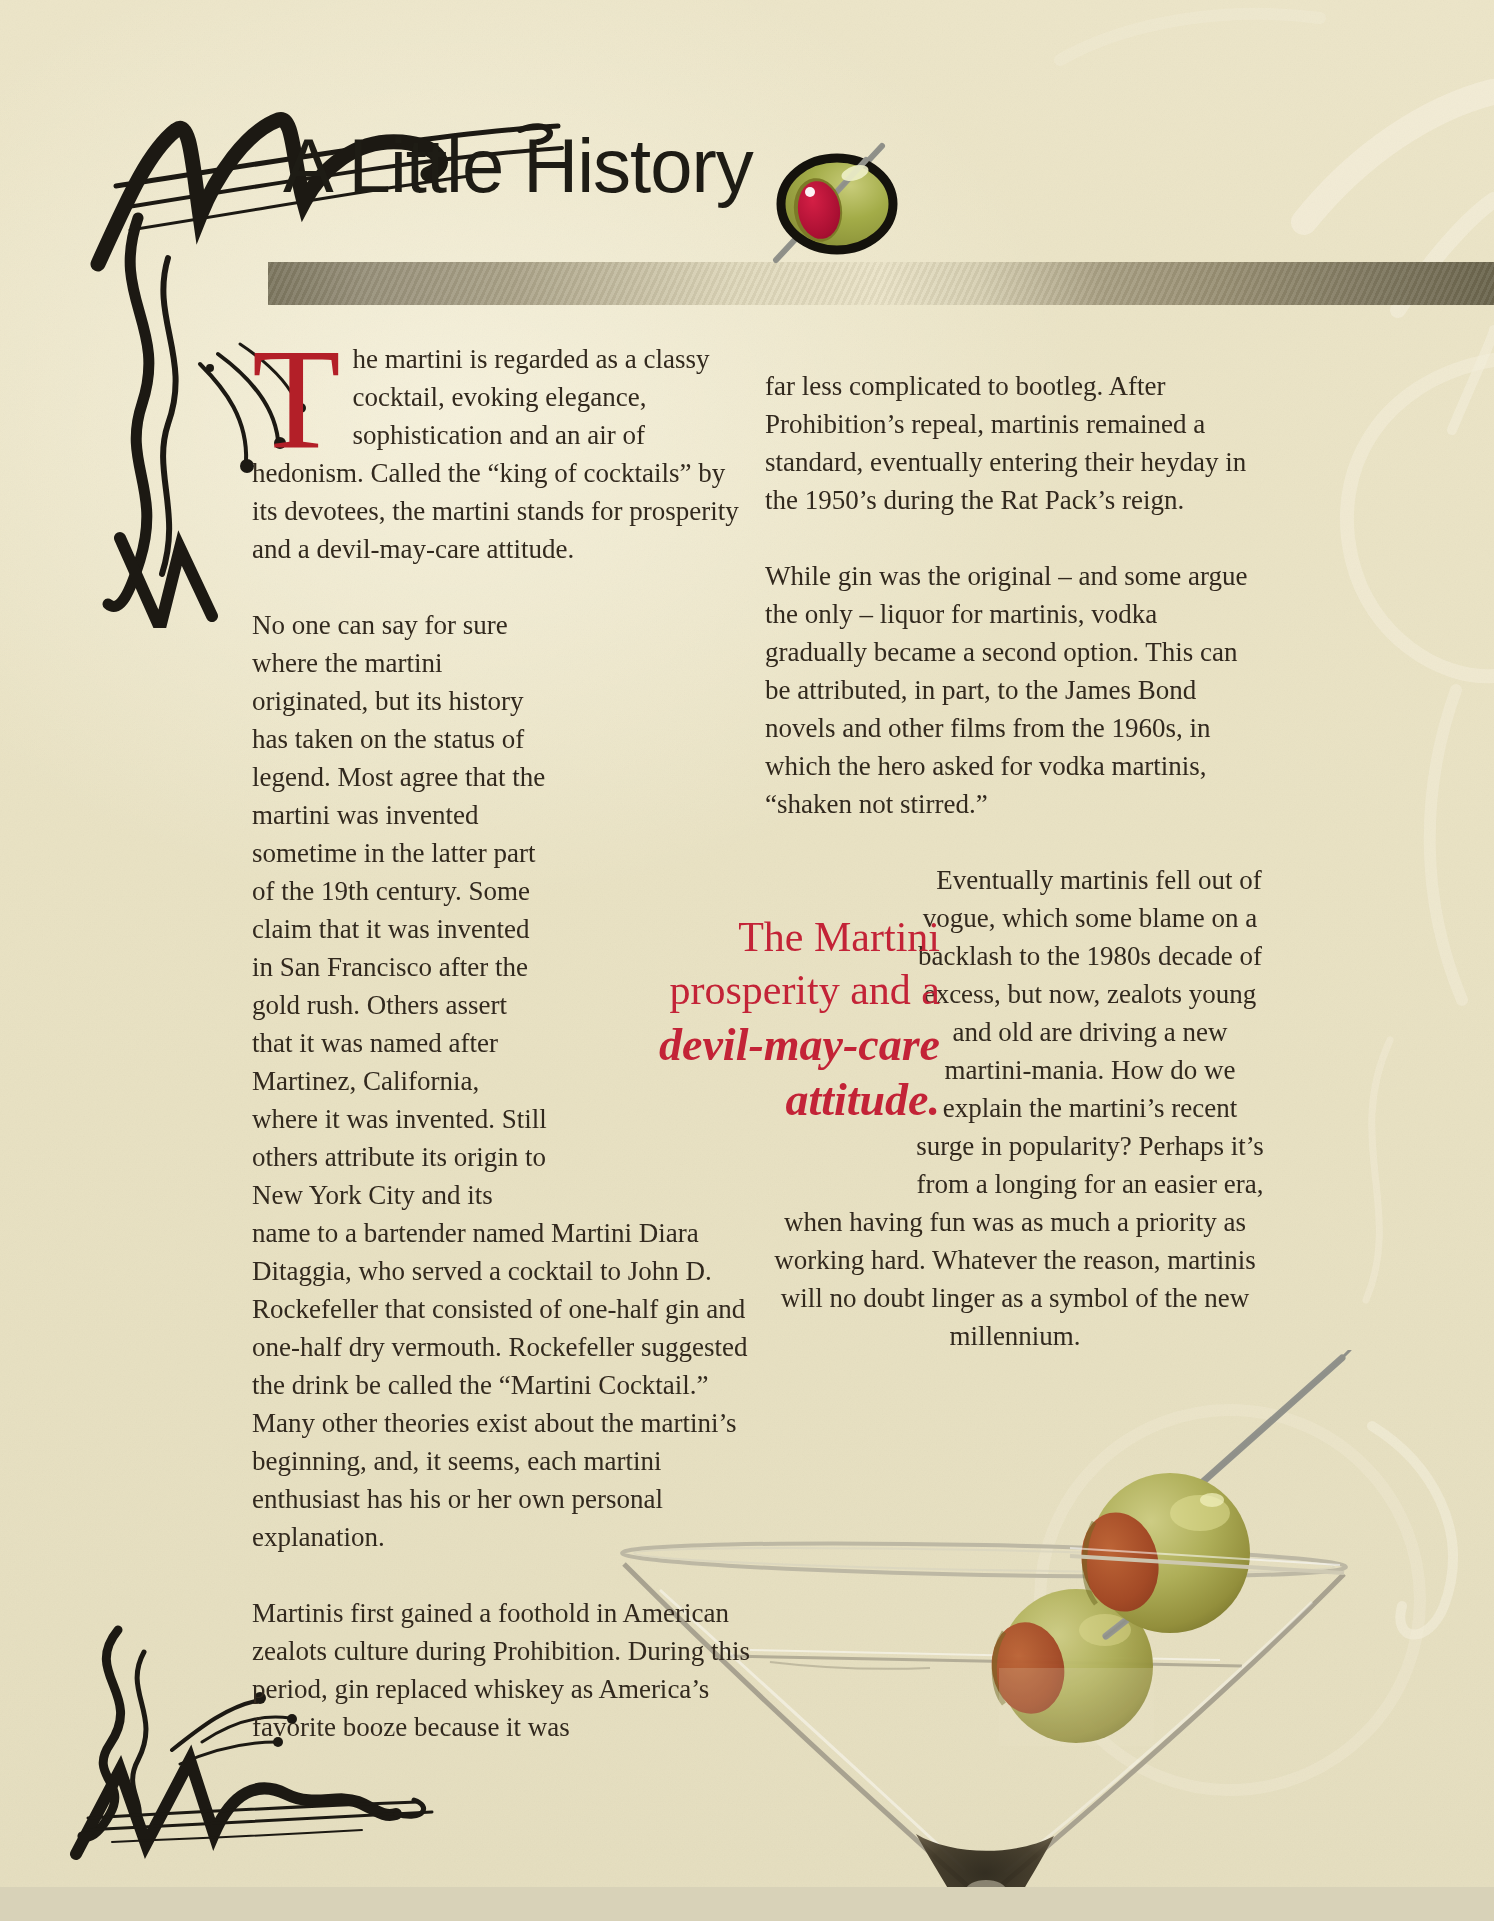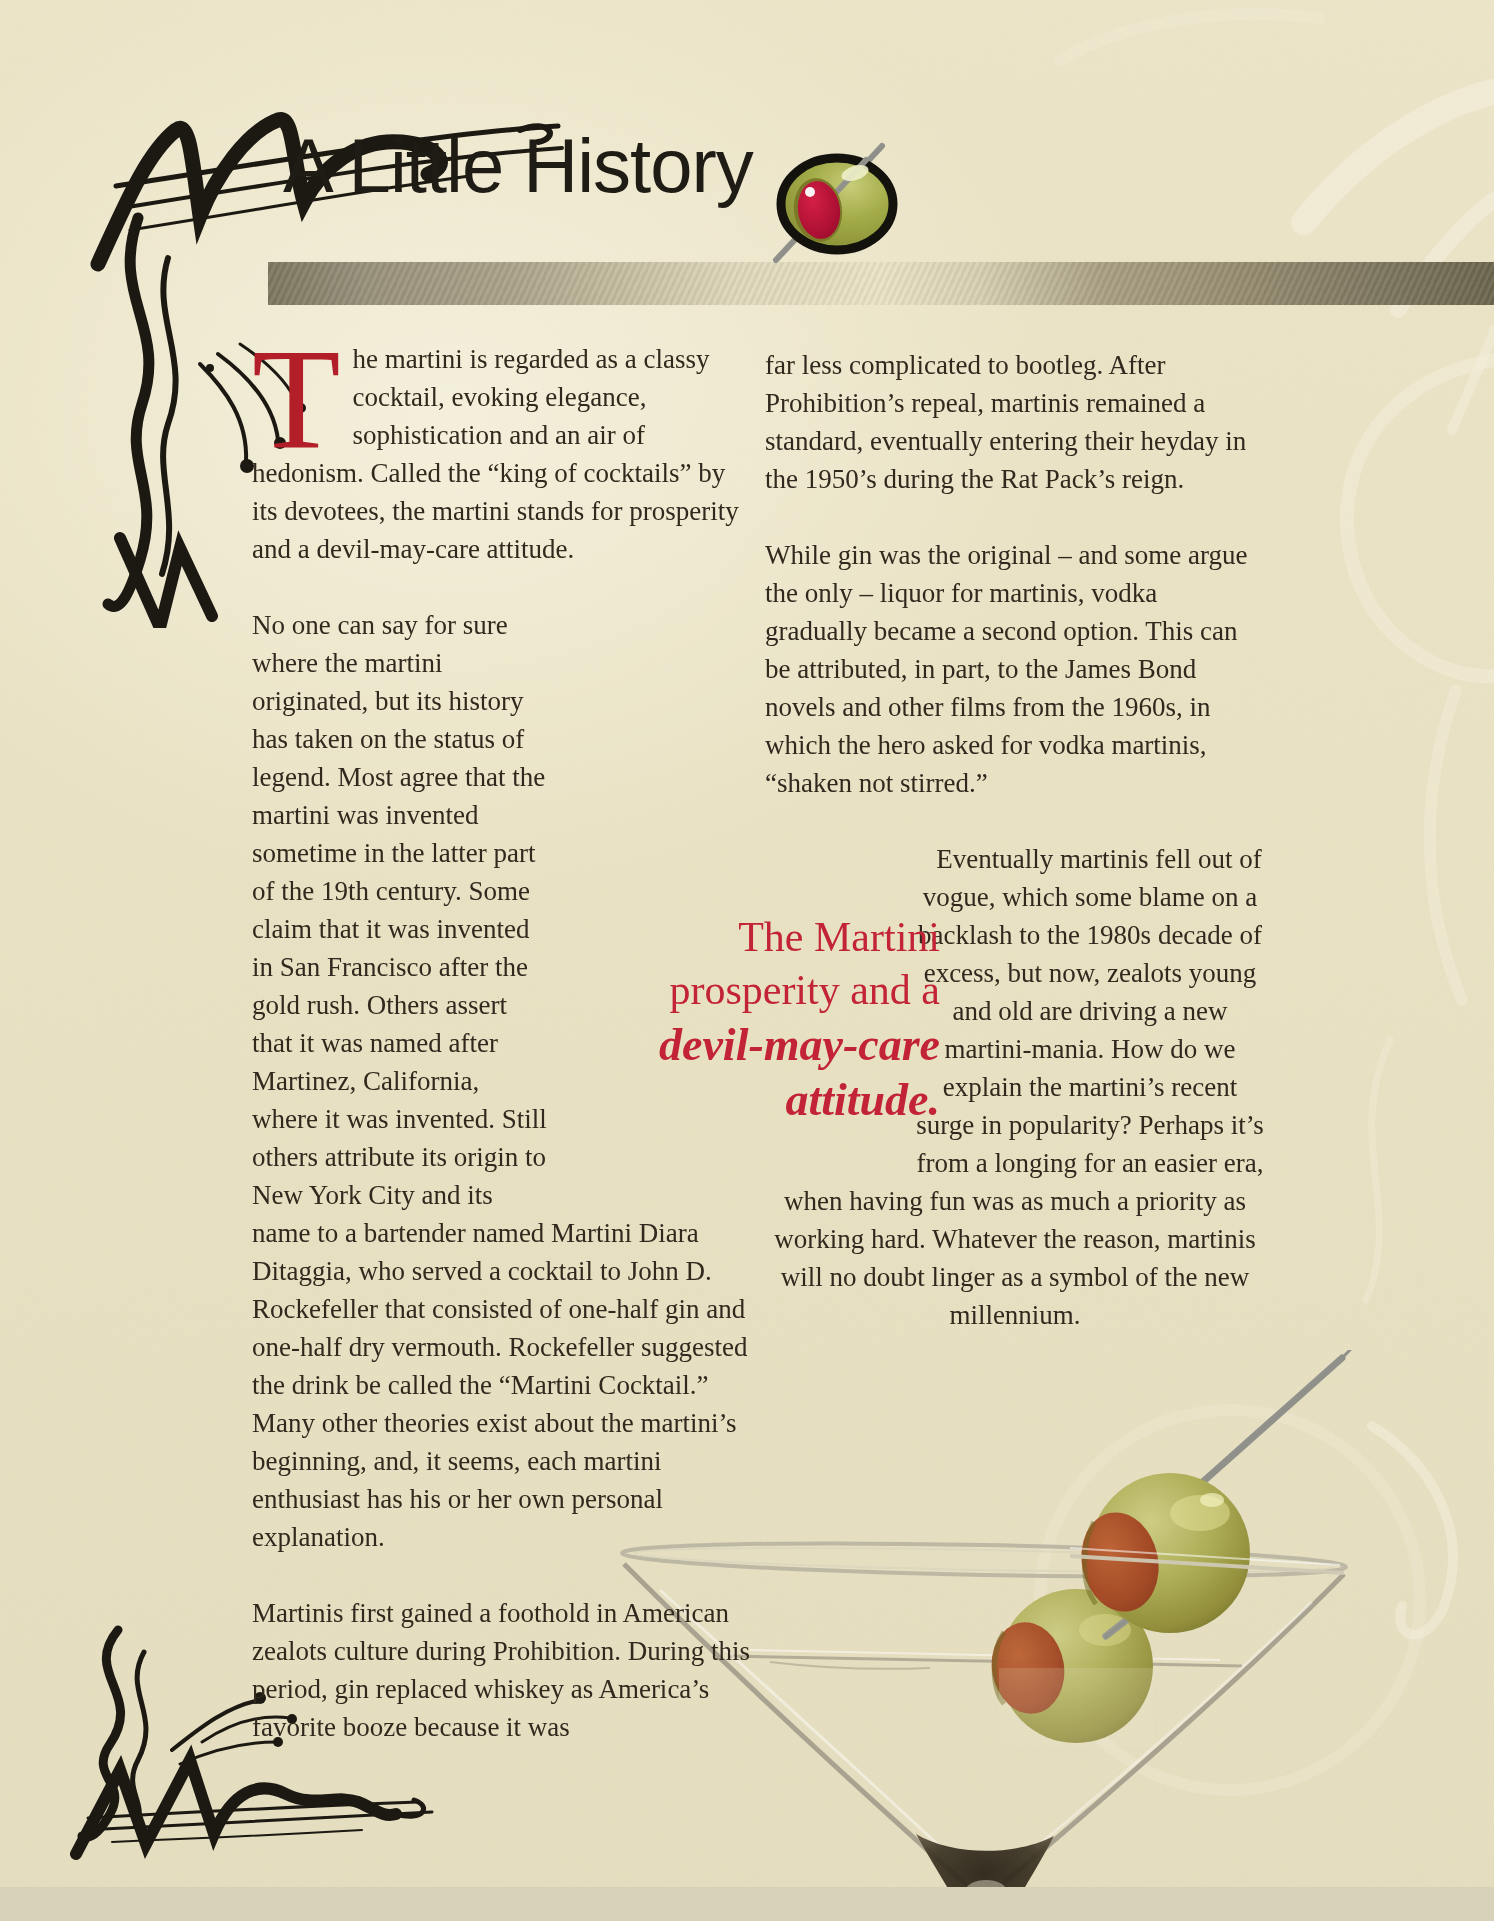--- a/index.html
+++ b/index.html
@@ -28,21 +28,21 @@
       repeating-linear-gradient(115deg, rgba(255,255,255,.07) 0 3px, rgba(60,55,40,.06) 3px 6px),
       linear-gradient(90deg,#7b755e 0%,#97907a 8%,#aaa288 20%,#ded7ba 38%,#e9e2c6 50%,#d6cfb2 58%,#a89f83 68%,#978e72 78%,#7e775f 90%,#6a644c 100%);
   }
   
   .col{
     position:absolute;top:340px;width:500px;z-index:5;
     font-size:27px;line-height:38px;color:#32291e;
     text-align:left;
   }
   .col-left{left:252px;}
-  .col-right{left:765px;top:346px;}
+  .col-right{left:765px;top:367px;}
   .col p{margin:0 0 38px 0;}
   .col p:last-child{margin-bottom:0;}
   .dropcap{
     float:left;
     font-size:145px;line-height:104px;
     color:#b31f28;
     margin:6px 12px 0 0;
   }
   .spacer-r{float:right;width:205px;height:304px;margin-top:304px;}
   .spacer-l{float:left;width:150px;height:304px;margin-top:38px;}

